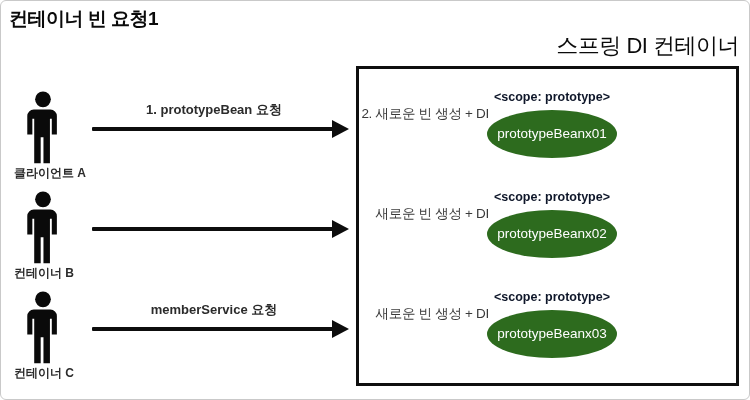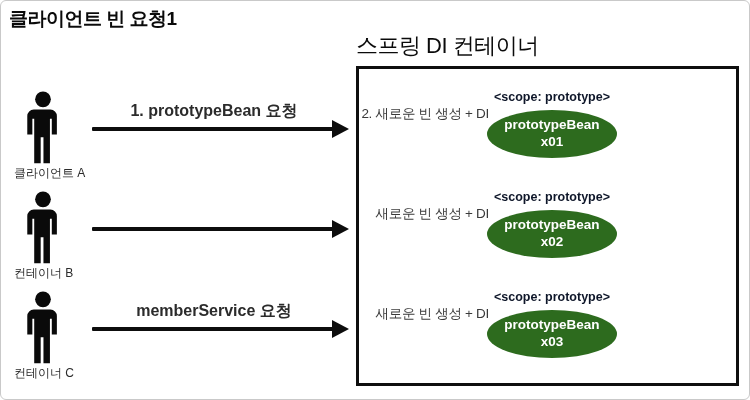--- a/index.html
+++ b/index.html
@@ -19,35 +19,35 @@
   }
   .di-box{
     position:absolute;left:355px;top:65px;
     width:383px;height:320px;
     border:3px solid #0f0f0f;
     box-sizing:border-box;
     background:transparent;
   }
   .di-title{
     position:absolute;left:355px;top:30px;width:383px;
-    text-align:left;
+    text-align:right;
     font-size:22px;font-weight:normal;color:#0a0a0a;
     letter-spacing:-0.5px;
   }
   .row{position:absolute;left:0;width:750px;height:100px;}
   .row-a{top:86px;} .row-b{top:186px;} .row-c{top:286px;}
   .person{position:absolute;left:16px;top:4px;width:52px;height:74px;}
   .client-label{
     position:absolute;left:13px;top:78px;
-    font-size:12px;font-weight:normal;color:#2b2b2b;
+    font-size:12px;font-weight:bold;color:#2b2b2b;
   }
   .arrow-label{
     position:absolute;left:90px;top:14px;width:246px;
     text-align:center;
-    font-size:16px;font-weight:bold;color:#2b2b2b;
+    font-size:13px;font-weight:bold;color:#2b2b2b;
   }
   .arrow-line{
     position:absolute;left:91px;top:40px;
     width:242px;height:4px;background:#0d0d0d;border-radius:1px;
   }
   .arrow-head{
     position:absolute;left:331px;top:33px;
     width:0;height:0;
     border-top:9px solid transparent;
     border-bottom:9px solid transparent;
@@ -62,30 +62,30 @@
   .scope-label{
     position:absolute;left:486px;top:3px;width:130px;
     text-align:center;
     font-size:12.5px;font-weight:bold;color:#0f172a;
   }
   .bean{
     position:absolute;left:486px;top:23px;
     width:130px;height:48px;
     border-radius:50%;
     background:var(--bean-fill,#2d6b1e);
-    display:flex;flex-direction:column;align-items:center;justify-content:center;
-    color:#ffffff;font-size:13.5px;font-weight:bold;line-height:1.25;
+    display:flex;flex-direction:row;align-items:center;justify-content:center;
+    color:#ffffff;font-size:13.5px;font-weight:normal;line-height:1.25;
   }
 </style>
 </head>
 <body>
 
 <div class="frame">
 
-  <div class="page-title">클라이언트 빈 요청1</div>
+  <div class="page-title">컨테이너 빈 요청1</div>
 
   <div class="di-title">스프링 DI 컨테이너</div>
   <div class="di-box"></div>
 
   <div class="row row-a">
     <span class="person">
       <svg viewBox="0 0 50 80" width="52" height="74" aria-hidden="true">
         <circle cx="25" cy="9" r="8.5" fill="#0a0a0a"></circle>
         <path fill="#0a0a0a" d="M17 20 h16 a7 7 0 0 1 7 7 v20 h-5.5 V30 h-2 v48 h-7 V50 h-3 v28 h-7 V30 h-2 v17 H8 V27 a7 7 0 0 1 7-7 z"></path>
       </svg>

